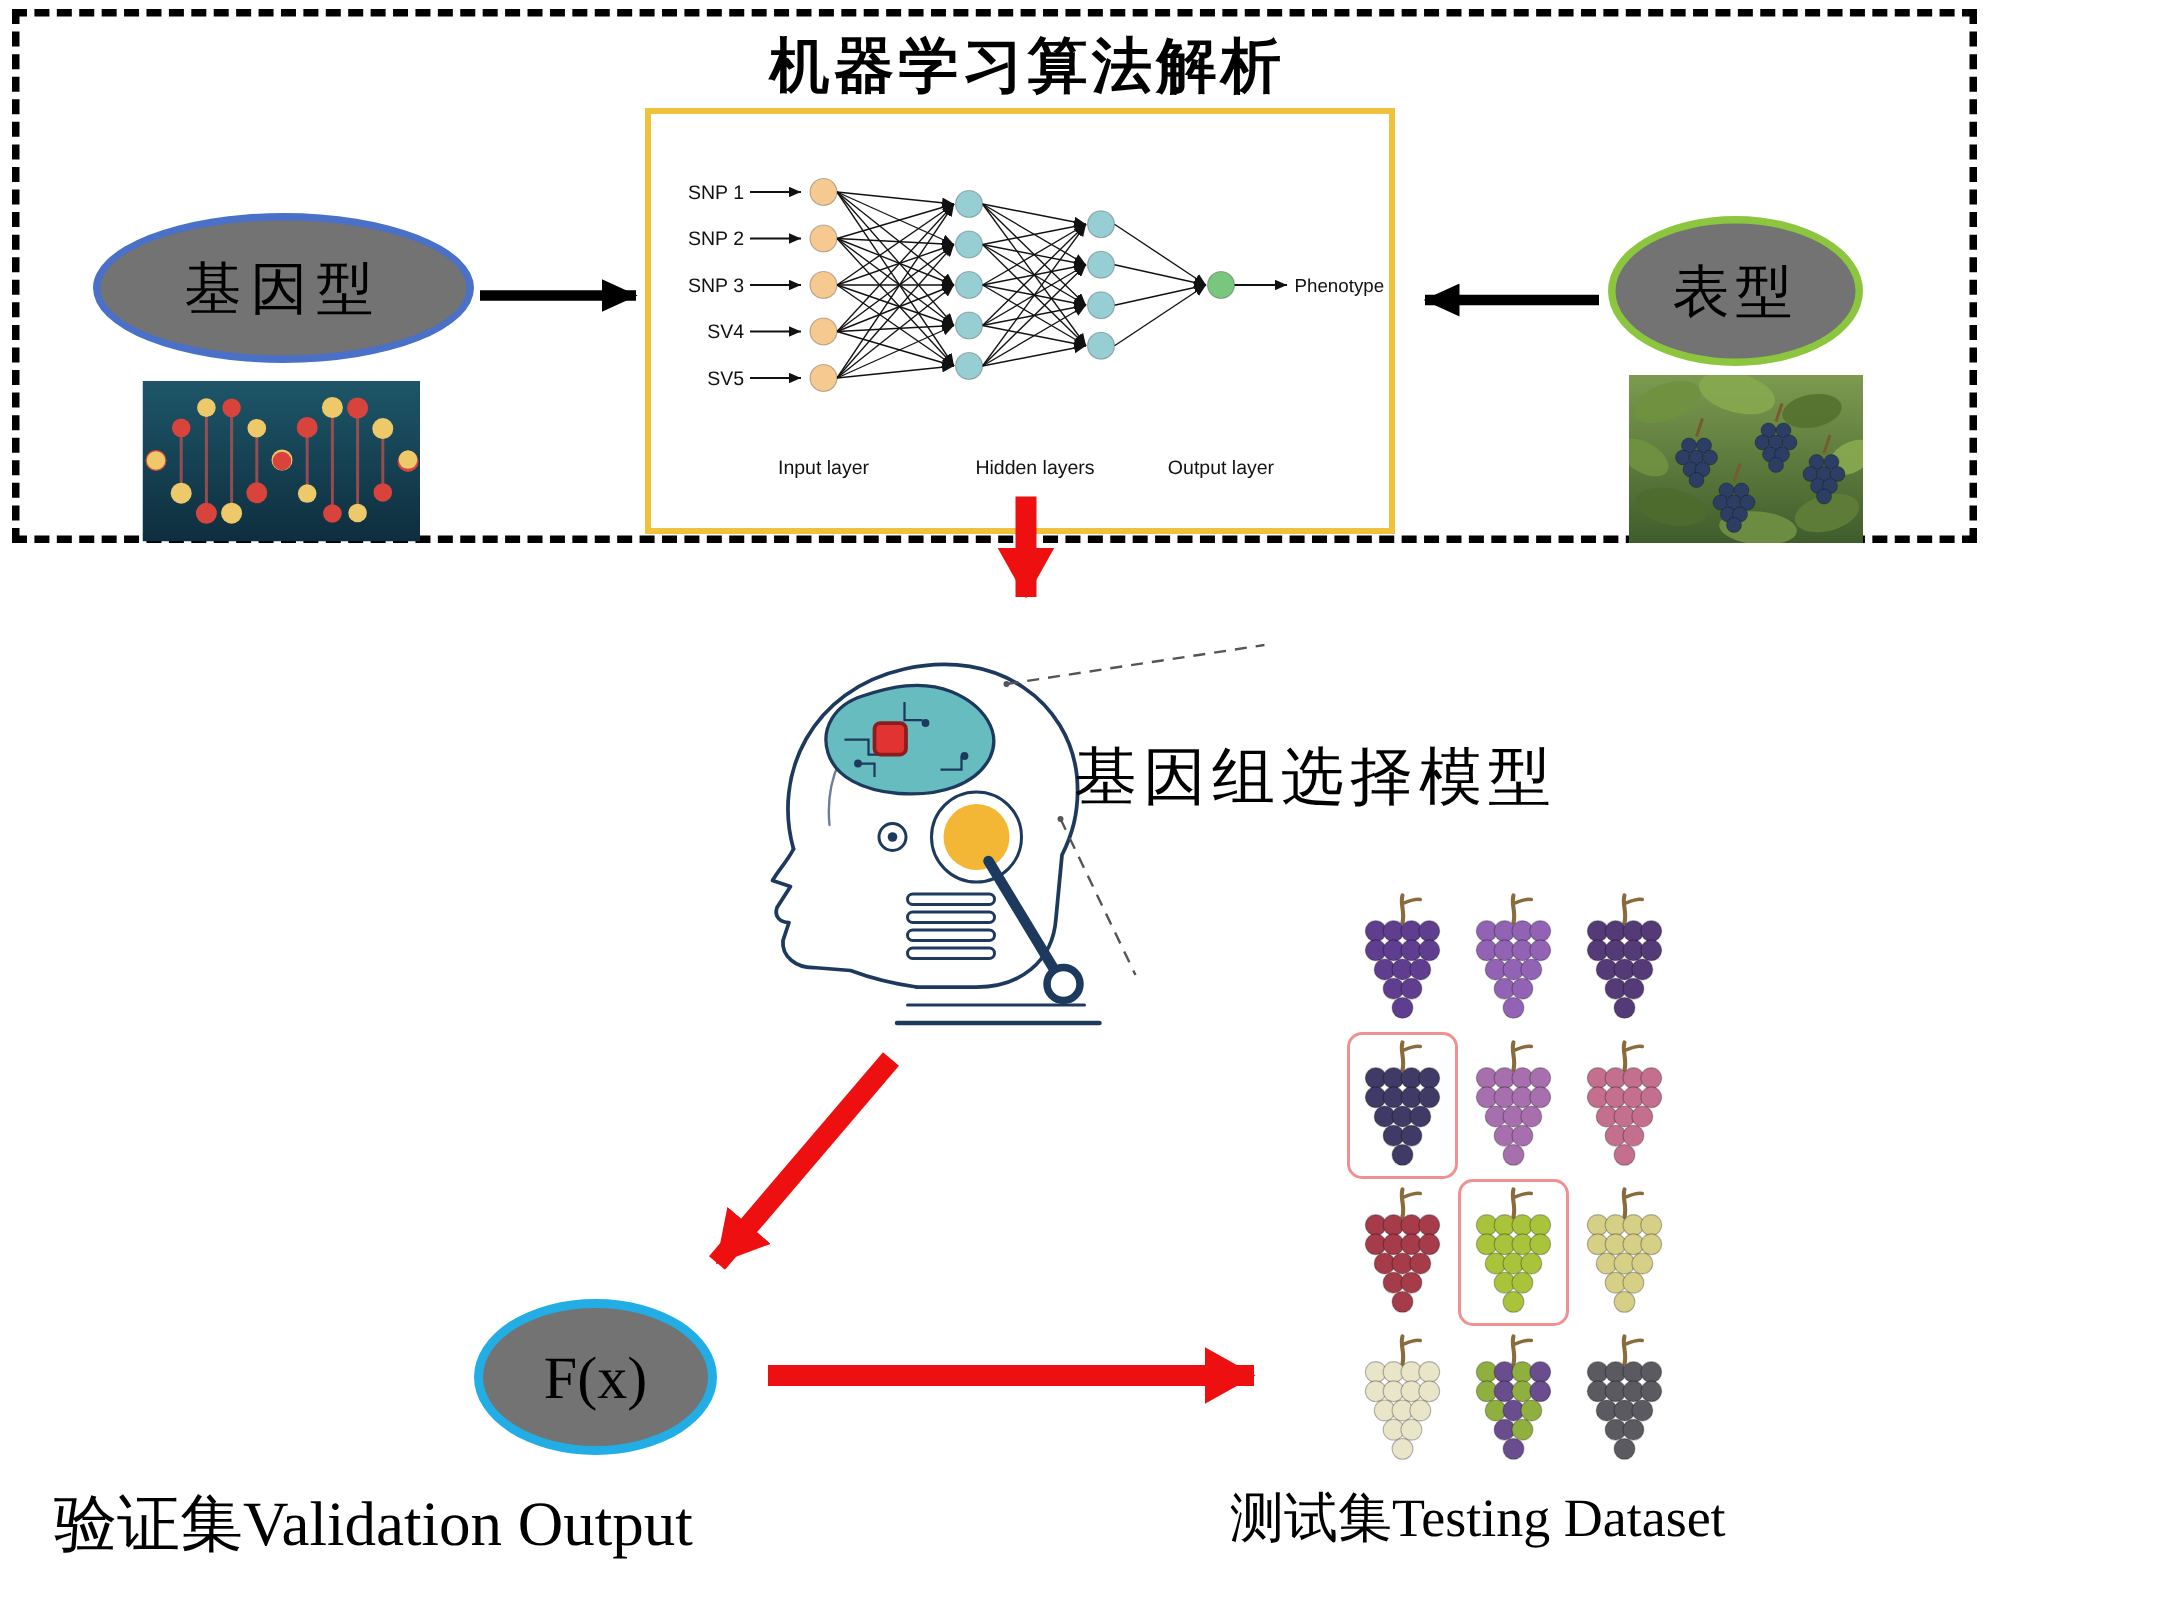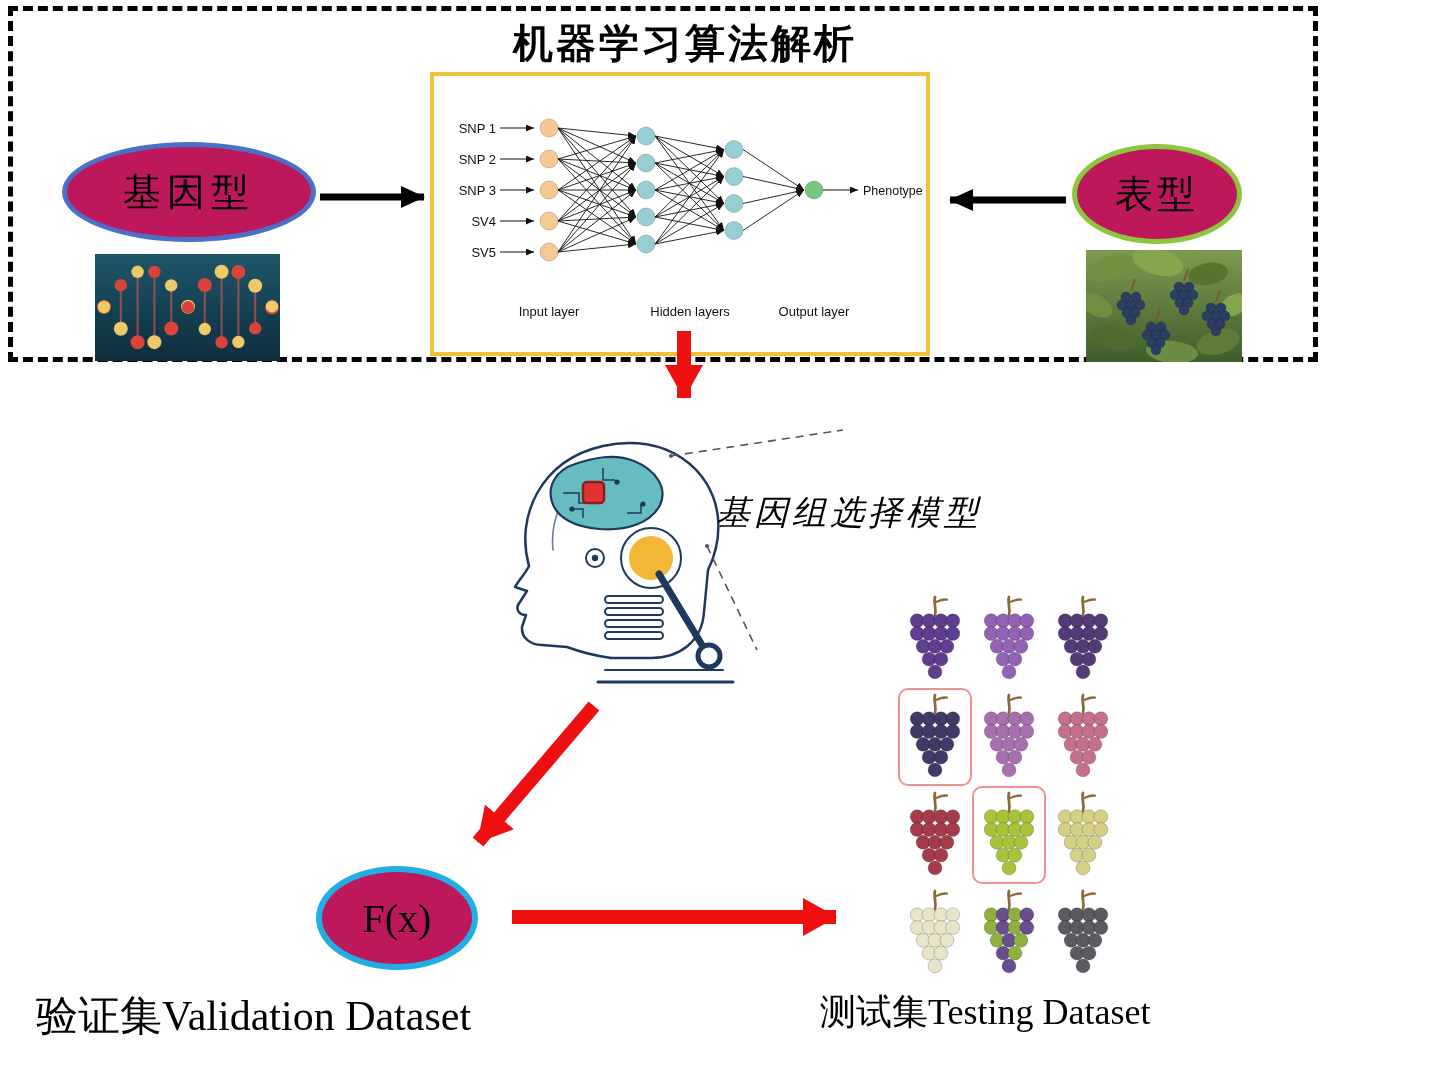--- a/index.html
+++ b/index.html
@@ -1,29 +1,29 @@
 <!DOCTYPE html>
 <html style="--hl: #f09090;"><head>
 <meta charset="utf-8">
 <style>
   *{margin:0;padding:0;box-sizing:border-box;}
   html,body{background:#fff;}
   body{width:1446px;height:1074px;position:relative;overflow:hidden;
        font-family:"Liberation Serif","DejaVu Serif",serif;color:#000;}
   .abs{position:absolute;}
-  .ellipse{border-radius:50%;display:flex;align-items:center;justify-content:center;background:#be185d;}
+  .ellipse{border-radius:50%;display:flex;align-items:center;justify-content:center;background:#737373;}
   #outer-box{left:8px;top:6px;width:1310px;height:356px;border:5px dashed #000;background:#fff;}
   #title{left:420px;top:16px;width:530px;text-align:center;font-size:40px;letter-spacing:3px;font-weight:bold;}
   #genotype{left:62px;top:142px;width:254px;height:100px;border:5px solid #4a70c8;font-size:38px;letter-spacing:6px;}
   #phenotype{left:1072px;top:144px;width:170px;height:100px;border:5px solid #8cc63e;font-size:38px;letter-spacing:4px;justify-content:center;}
   #nnbox{left:430px;top:72px;width:500px;height:284px;border:4px solid #f0c23c;background:#fff;}
   #dna{left:95px;top:254px;width:185px;height:107px;}
   #photo{left:1086px;top:250px;width:156px;height:112px;}
   #robot{left:455px;top:398px;width:400px;height:310px;}
-  #model-label{left:716px;top:490px;font-size:34px;letter-spacing:4px;white-space:nowrap;font-style:italic;}
+  #model-label{left:716px;top:490px;font-size:42px;letter-spacing:4px;white-space:nowrap;}
   #fx{left:316px;top:866px;width:162px;height:104px;border:6px solid #22ade4;font-size:40px;}
   #validation-label{left:36px;top:988px;font-size:42px;white-space:nowrap;}
   #testing-label{left:820px;top:988px;font-size:36px;white-space:nowrap;}
   #grapes-grid{left:898px;top:590px;display:grid;grid-template-columns:repeat(3,74px);grid-template-rows:repeat(4,98px);}
   .grape-cell{width:74px;height:98px;display:flex;align-items:center;justify-content:center;}
   .grape-cell.hl{border:2.5px solid var(--hl,#f09090);border-radius:10px;}
   #arrows{left:0;top:0;width:1446px;height:1074px;pointer-events:none;}
 </style>
 </head>
 <body>
@@ -513,21 +513,21 @@
         <circle cx="22" cy="58" r="7.6" fill="#5a5a60" stroke="rgba(0,0,0,0.28)" stroke-width="0.8"></circle>
         <circle cx="35" cy="58" r="7.6" fill="#5a5a60" stroke="rgba(0,0,0,0.28)" stroke-width="0.8"></circle>
         <circle cx="48" cy="58" r="7.6" fill="#5a5a60" stroke="rgba(0,0,0,0.28)" stroke-width="0.8"></circle>
         <circle cx="28.5" cy="72" r="7.6" fill="#5a5a60" stroke="rgba(0,0,0,0.28)" stroke-width="0.8"></circle>
         <circle cx="41.5" cy="72" r="7.6" fill="#5a5a60" stroke="rgba(0,0,0,0.28)" stroke-width="0.8"></circle>
         <circle cx="35" cy="86" r="7.6" fill="#5a5a60" stroke="rgba(0,0,0,0.28)" stroke-width="0.8"></circle>
       </svg>
     </div>
   </div>
 
-<div class="abs" id="validation-label">验证集Validation Dataset</div>
+<div class="abs" id="validation-label">验证集Validation Output</div>
 <div class="abs" id="testing-label">测试集Testing Dataset</div>
 
 <svg class="abs" id="arrows" viewBox="0 0 1446 1074">
     <defs>
       <marker id="ab" markerWidth="24" markerHeight="22" refX="23" refY="11" orient="auto" markerUnits="userSpaceOnUse">
         <path d="M0,0 L24,11 L0,22 Z" fill="#000000"></path>
       </marker>
       <marker id="ar" markerWidth="34" markerHeight="38" refX="33" refY="19" orient="auto" markerUnits="userSpaceOnUse">
         <path d="M0,0 L34,19 L0,38 Z" fill="#ee1010"></path>
       </marker>

